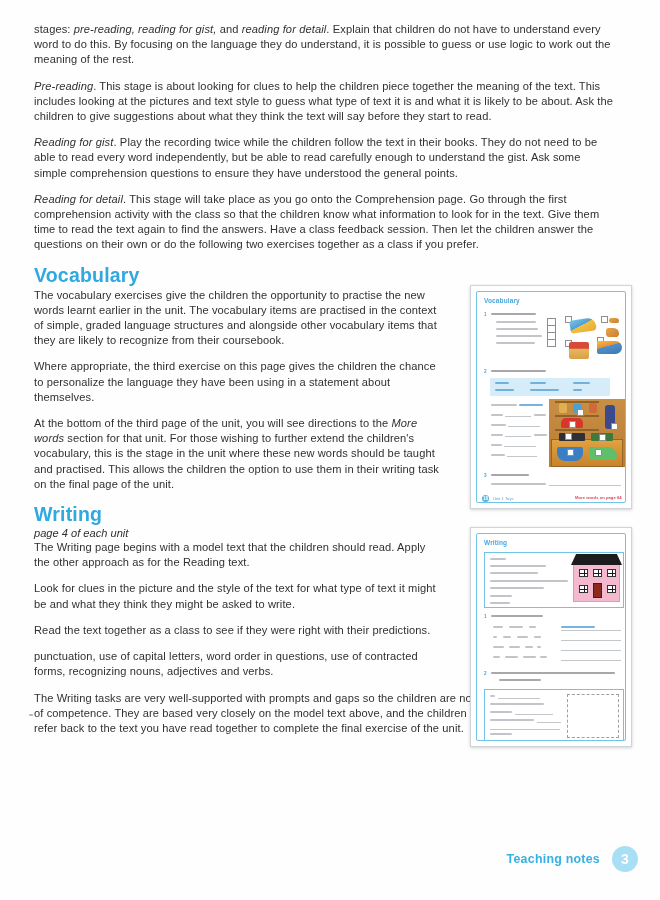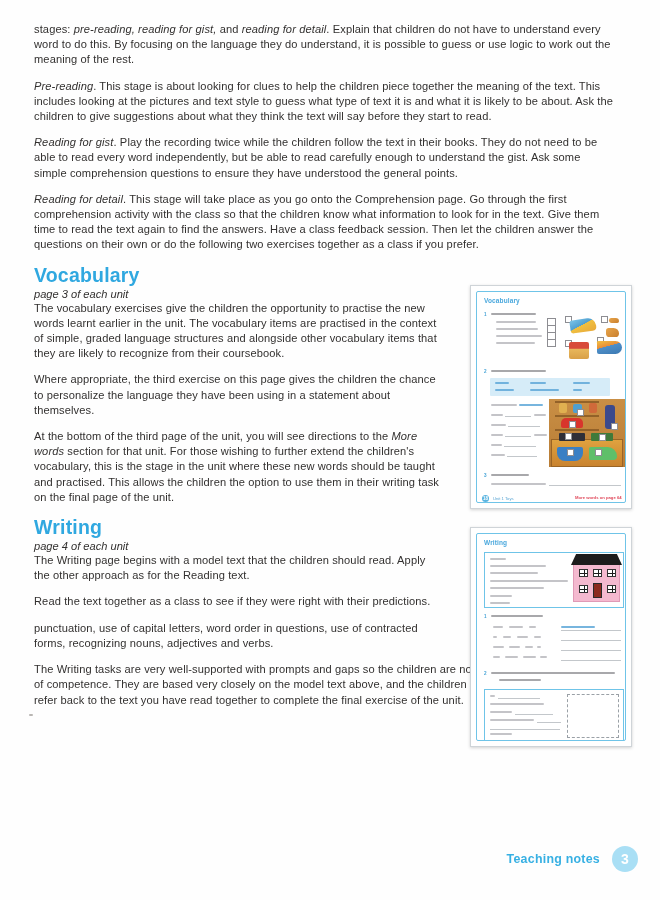--- a/index.html
+++ b/index.html
@@ -280,32 +280,32 @@
 
     <p class="para">
       <em class="it">Reading for gist</em><span>. Play the recording twice while the children follow the text in their books. They do not need to be able to read every word independently, but be able to read carefully enough to understand the gist. Ask some simple comprehension questions to ensure they have understood the general points.</span>
     </p>
 
     <p class="para">
       <em class="it">Reading for detail</em><span>. This stage will take place as you go onto the Comprehension page. Go through the first comprehension activity with the class so that the children know what information to look for in the text. Give them time to read the text again to find the answers. Have a class feedback session. Then let the children answer the questions on their own or do the following two exercises together as a class if you prefer.</span>
     </p>
 
     <h2 class="heading">Vocabulary</h2>
-    <div class="subhead">page 3 of each unit</div>
 
     <p class="para narrow">The vocabulary exercises give the children the opportunity to practise the new words learnt earlier in the unit. The vocabulary items are practised in the context of simple, graded language structures and alongside other vocabulary items that they are likely to recognize from their coursebook.</p>
     <p class="para narrow">Where appropriate, the third exercise on this page gives the children the chance to personalize the language they have been using in a statement about themselves.</p>
     <p class="para narrow">
       <span>At the bottom of the third page of the unit, you will see directions to the </span><em class="it">More words</em><span> section for that unit. For those wishing to further extend the children's vocabulary, this is the stage in the unit where these new words should be taught and practised. This allows the children the option to use them in their writing task on the final page of the unit.</span>
     </p>
 
     <h2 class="heading">Writing</h2>
     <div class="subhead">page 4 of each unit</div>
 
     <p class="para narrow">The Writing page begins with a model text that the children should read. Apply the other approach as for the Reading text.</p>
+    <p class="para narrow">Look for clues in the picture and the style of the text for what type of text it might be and what they think they might be asked to write.</p>
     <p class="para narrow">Read the text together as a class to see if they were right with their predictions.</p>
     <p class="para narrow">punctuation, use of capital letters, word order in questions, use of contracted forms, recognizing nouns, adjectives and verbs.</p>
     <p class="para" style="width:580px;">
       <span>The Writing tasks are very well-supported with prompts and gaps so the children are not pushed beyond their level of competence. They are based very closely on the model text above, and the children should be encouraged to refer back to the text you have read together to complete the final exercise of the unit.</span>
     </p>
   </div>
 
   <div class="margin-dot"></div>
 
   <div class="thumb" id="vocab-thumb">

